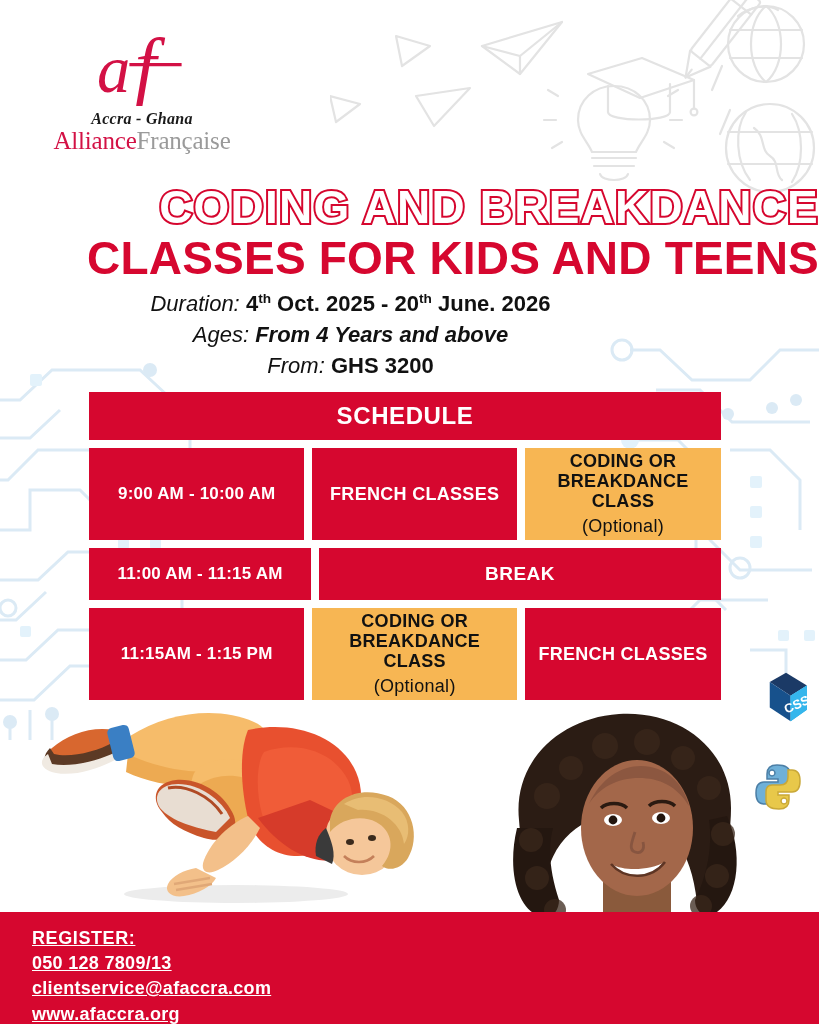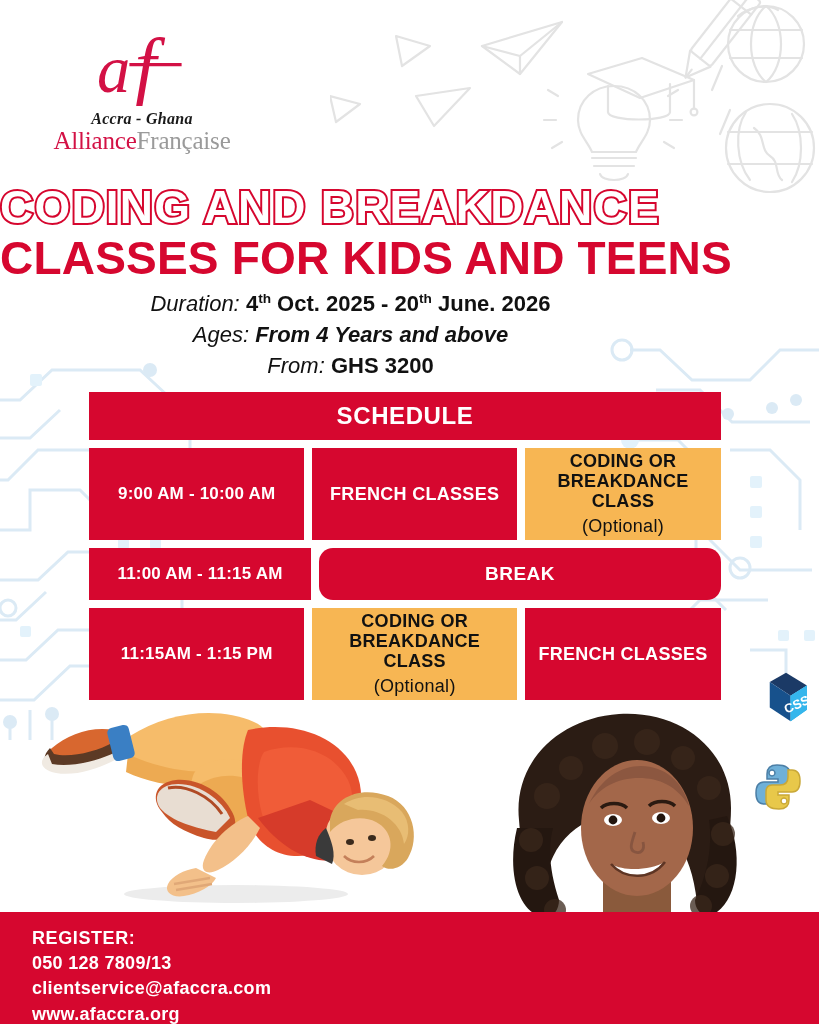--- a/index.html
+++ b/index.html
@@ -59,21 +59,21 @@
     margin-top: 4px;
     letter-spacing: 0.3px;
   }
 
   
   #headline {
     position: absolute;
     top: 184px;
     left: 0;
     width: 819px;
-    text-align: left;
+    text-align: right;
   }
   .headline-line1 {
     font-size: 46px;
     font-weight: bold;
     letter-spacing: 1.2px;
     line-height: 1.02;
     color: #ffffff;
     -webkit-text-stroke: 4px #D6072F;
     paint-order: stroke fill;
     text-shadow:
@@ -140,21 +140,21 @@
     align-items: center;
     justify-content: center;
     text-align: center;
     padding: 6px 8px;
   }
   .cell-red    { background: #D6072F; color: #ffffff; }
   .cell-orange { background: #F7B653; color: #111111; }
   .cell-time   { width: 222px; font-size: 17px; font-weight: bold; letter-spacing: 0.2px; }
   .cell-mid    { width: 211px; font-size: 18px; font-weight: bold; letter-spacing: 0.3px; }
   .cell-right  { width: 202px; font-size: 18px; font-weight: bold; letter-spacing: 0.3px; }
-  .cell-wide   { flex: 1; font-size: 19px; font-weight: bold; letter-spacing: 0.5px; border-radius: 14px; }
+  .cell-wide   { flex: 1; font-size: 19px; font-weight: bold; letter-spacing: 0.5px; }
   .row-1 .cell { height: 92px; }
   .row-2 .cell { height: 52px; }
   .row-3 .cell { height: 92px; }
   .cell .line { line-height: 1.12; }
   .cell .optional {
     font-weight: normal;
     font-size: 18px;
     line-height: 1.25;
     margin-top: 4px;
   }
@@ -194,20 +194,21 @@
     left: 32px;
     top: 14px;
     color: #ffffff;
   }
   #footer-text .f-line {
     font-size: 18px;
     font-weight: bold;
     line-height: 1.4;
     letter-spacing: 0.3px;
     white-space: nowrap;
+    text-decoration: underline;
   }
   #footer-text .f-register { letter-spacing: 0.6px; }
 </style>
 </head>
 <body>
 
 <div id="poster">
 
   <svg id="doodles-top" class="deco-layer" viewBox="0 0 489 200" fill="none" stroke="#e3e3e3" stroke-width="2.2" stroke-linecap="round" stroke-linejoin="round">
 

